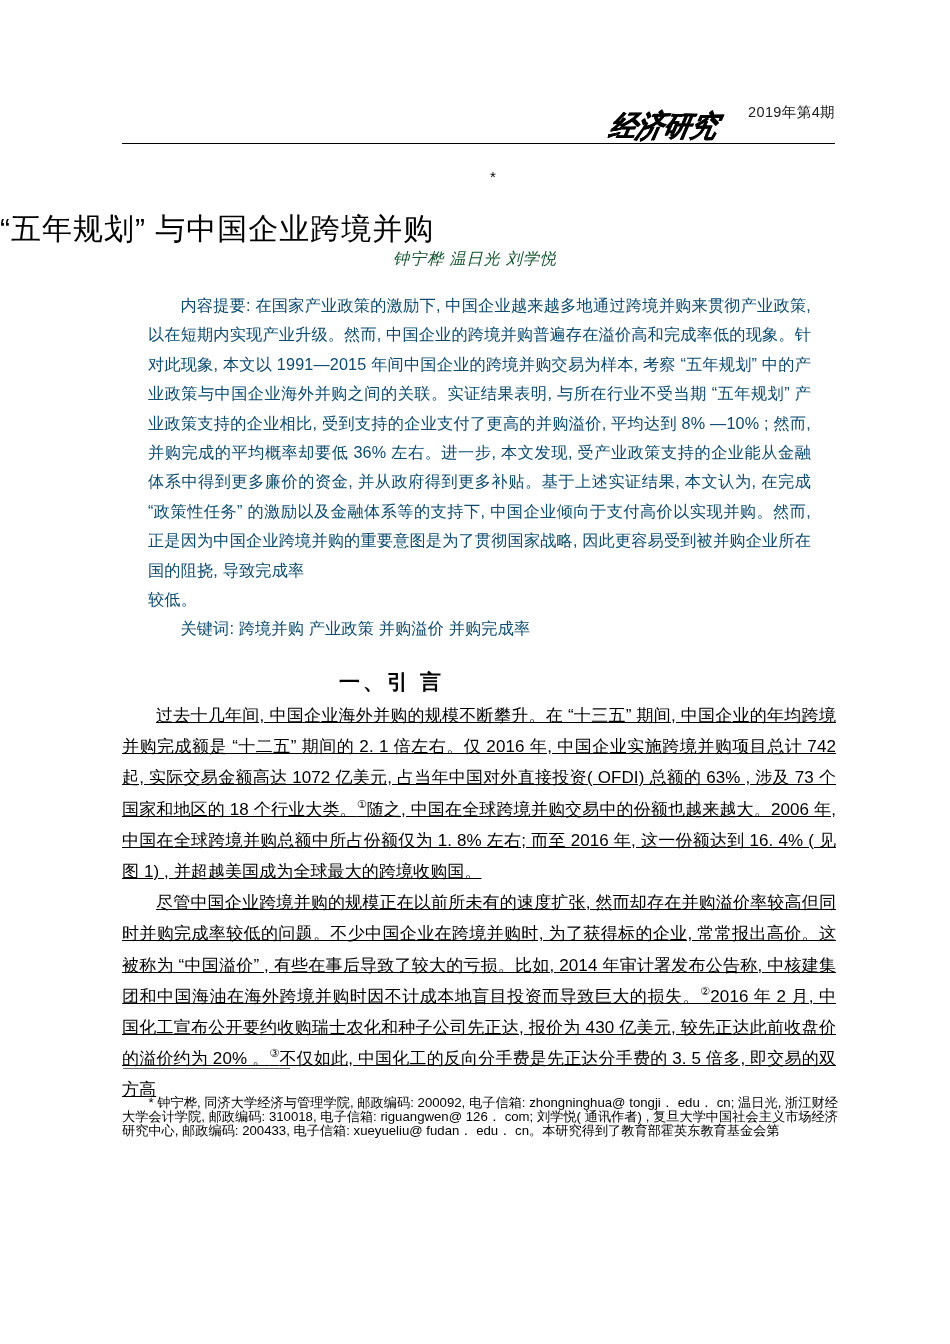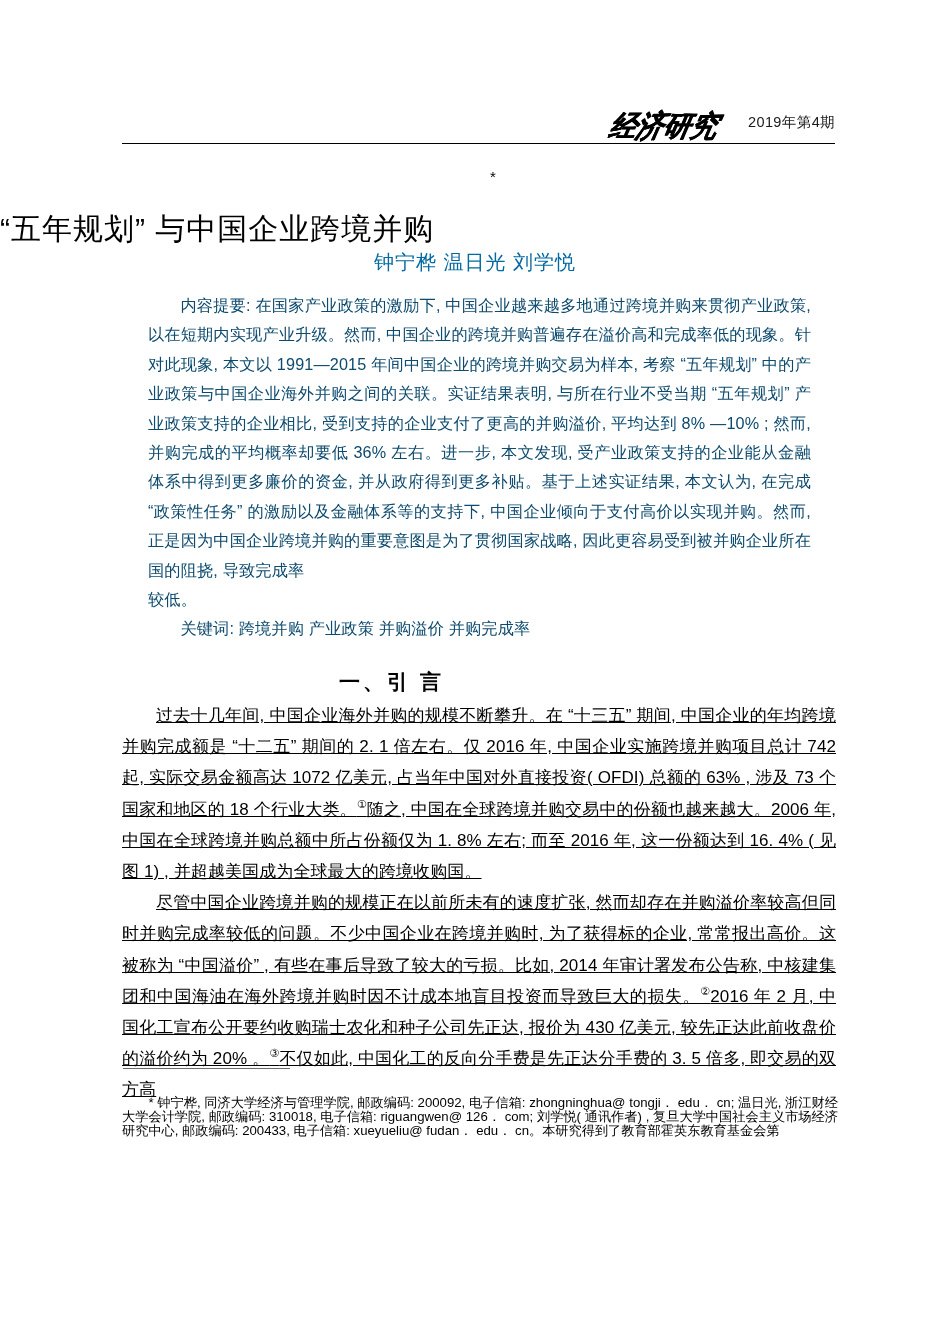--- a/index.html
+++ b/index.html
@@ -48,21 +48,21 @@
     transform: skewX(-12deg) scaleY(1.08);
     letter-spacing: -1px;
     text-shadow: 0.6px 0 0 #000, 0 0.4px 0 #000;
   }
   .brush-char.b2 { transform: skewX(-14deg) scaleY(1.12) rotate(-2deg); }
   .brush-char.b3 { transform: skewX(-10deg) scaleY(1.05) rotate(1deg); }
   .brush-char.b4 { transform: skewX(-13deg) scaleY(1.1) rotate(-1deg); }
   .issue-text {
     position: absolute;
     right: 0;
-    bottom: 12px;
+    bottom: 22px;
     font-size: 14.5px;
     letter-spacing: 0.4px;
     white-space: nowrap;
     color: #1a1a1a;
   }
   .head-rule {
     position: absolute;
     left: 0;
     bottom: 0;
     width: 713px;
@@ -92,23 +92,24 @@
     font-weight: 400;
     letter-spacing: 1px;
     color: #000;
   }
   .authors {
     position: absolute;
     left: 0;
     top: 249px;
     width: 950px;
     text-align: center;
-    font-size: 20px;
+    font-size: 16px;
     letter-spacing: 1px;
-    color: #0369a1;
+    color: #14532d;
+    font-style: italic;
   }
 
   
   .abstract-block {
     position: absolute;
     left: 148px;
     top: 291px;
     width: 663px;
     font-size: 16.2px;
     line-height: 29.4px;

